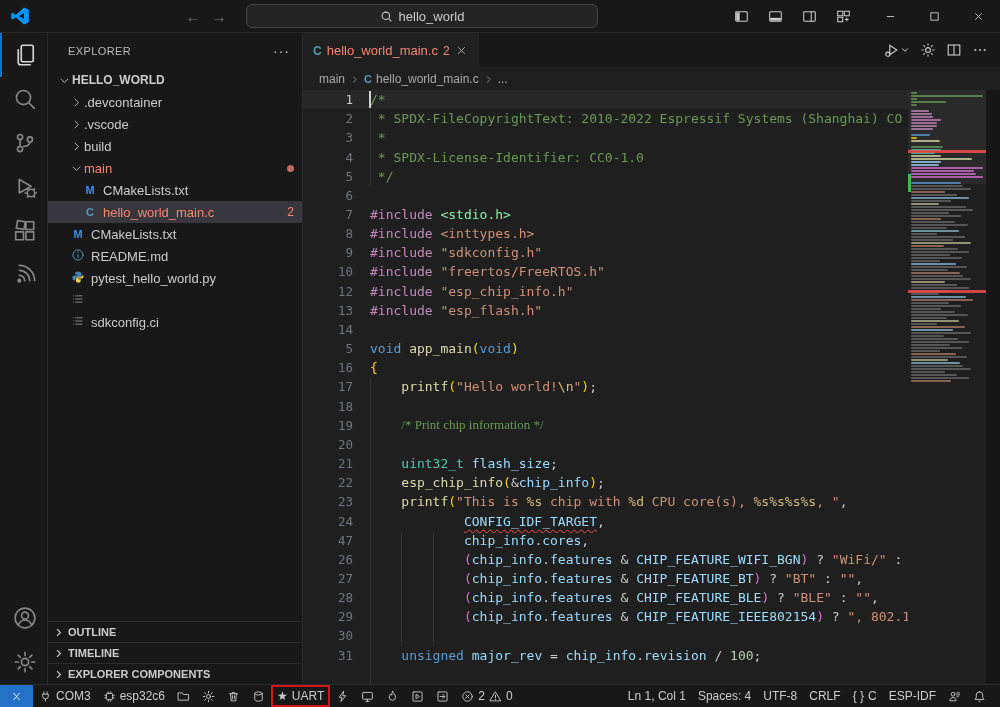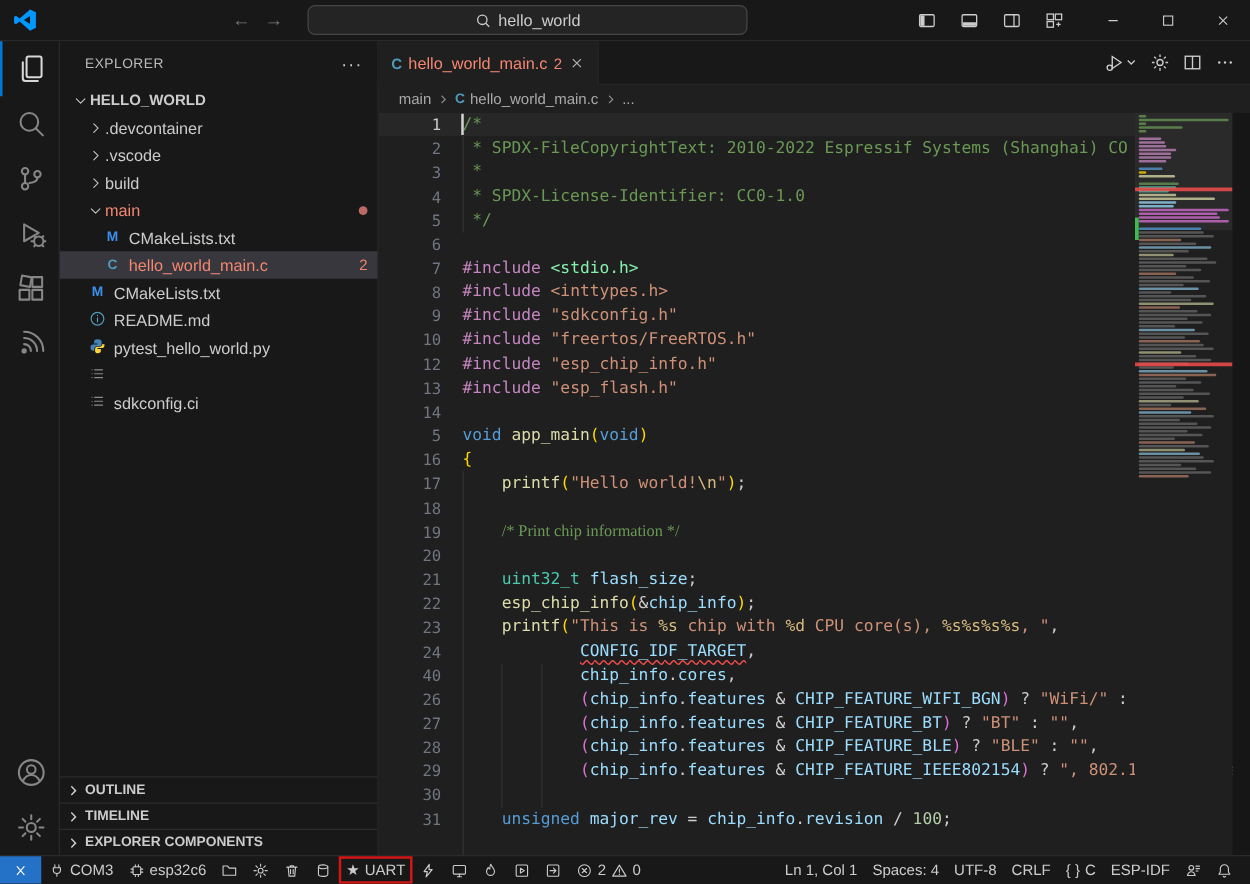--- a/index.html
+++ b/index.html
@@ -471,21 +471,21 @@
             <div class="cl"><span class="ln">5</span><span class="ct"><span style="color: rgb(86, 156, 214);">void</span><span style="color: rgb(204, 204, 204);"> </span><span style="color: rgb(220, 220, 170);">app_main</span><span style="color: rgb(255, 215, 0);">(</span><span style="color: rgb(86, 156, 214);">void</span><span style="color: rgb(255, 215, 0);">)</span></span></div>
             <div class="cl"><span class="ln">16</span><span class="ct"><span style="color: rgb(255, 215, 0);">{</span></span></div>
             <div class="cl"><span class="ln">17</span><span class="ct"><span style="color: rgb(204, 204, 204);">    </span><span style="color: rgb(220, 220, 170);">printf</span><span style="color: rgb(255, 215, 0);">(</span><span style="color: rgb(206, 145, 120);">"Hello world!</span><span style="color: rgb(215, 186, 125);">\n</span><span style="color: rgb(206, 145, 120);">"</span><span style="color: rgb(255, 215, 0);">)</span><span style="color: rgb(204, 204, 204);">;</span></span></div>
             <div class="cl"><span class="ln">18</span><span class="ct"></span></div>
             <div class="cl"><span class="ln">19</span><span class="ct"><span style="color: rgb(204, 204, 204);">    </span><span style="color: rgb(106, 153, 85); font-family: Liberation Serif, serif;">/* Print chip information */</span></span></div>
             <div class="cl"><span class="ln">20</span></div>
             <div class="cl"><span class="ln">21</span><span class="ct"><span style="color: rgb(204, 204, 204);">    </span><span style="color: rgb(78, 201, 176);">uint32_t</span><span style="color: rgb(204, 204, 204);"> </span><span style="color: rgb(156, 220, 254);">flash_size</span><span style="color: rgb(204, 204, 204);">;</span></span></div>
             <div class="cl"><span class="ln">22</span><span class="ct"><span style="color: rgb(204, 204, 204);">    </span><span style="color: rgb(220, 220, 170);">esp_chip_info</span><span style="color: rgb(255, 215, 0);">(</span><span style="color: rgb(204, 204, 204);">&amp;</span><span style="color: rgb(156, 220, 254);">chip_info</span><span style="color: rgb(255, 215, 0);">)</span><span style="color: rgb(204, 204, 204);">;</span></span></div>
             <div class="cl"><span class="ln">23</span><span class="ct"><span style="color: rgb(204, 204, 204);">    </span><span style="color: rgb(220, 220, 170);">printf</span><span style="color: rgb(255, 215, 0);">(</span><span style="color: rgb(206, 145, 120);">"This is </span><span style="color: rgb(215, 186, 125);">%s</span><span style="color: rgb(206, 145, 120);"> chip with </span><span style="color: rgb(215, 186, 125);">%d</span><span style="color: rgb(206, 145, 120);"> CPU core(s), </span><span style="color: rgb(215, 186, 125);">%s%s%s%s</span><span style="color: rgb(206, 145, 120);">, "</span><span style="color: rgb(204, 204, 204);">,</span></span></div>
             <div class="cl"><span class="ln">24</span><span class="ct"><span style="color: rgb(204, 204, 204);">            </span><span class="sq" style="color: rgb(156, 220, 254);">CONFIG_IDF_TARGET</span><span style="color: rgb(204, 204, 204);">,</span></span></div>
-            <div class="cl"><span class="ln">40</span><span class="ct"><span style="color: rgb(204, 204, 204);">            </span><span style="color: rgb(156, 220, 254);">chip_info</span><span style="color: rgb(204, 204, 204);">.</span><span style="color: rgb(156, 220, 254);">cores</span><span style="color: rgb(204, 204, 204);">,</span></span></div>
+            <div class="cl"><span class="ln">47</span><span class="ct"><span style="color: rgb(204, 204, 204);">            </span><span style="color: rgb(156, 220, 254);">chip_info</span><span style="color: rgb(204, 204, 204);">.</span><span style="color: rgb(156, 220, 254);">cores</span><span style="color: rgb(204, 204, 204);">,</span></span></div>
             <div class="cl"><span class="ln">26</span><span class="ct"><span style="color: rgb(204, 204, 204);">            </span><span style="color: rgb(218, 112, 214);">(</span><span style="color: rgb(156, 220, 254);">chip_info</span><span style="color: rgb(204, 204, 204);">.</span><span style="color: rgb(156, 220, 254);">features</span><span style="color: rgb(204, 204, 204);"> &amp; </span><span style="color: rgb(156, 220, 254);">CHIP_FEATURE_WIFI_BGN</span><span style="color: rgb(218, 112, 214);">)</span><span style="color: rgb(204, 204, 204);"> ? </span><span style="color: rgb(206, 145, 120);">"WiFi/"</span><span style="color: rgb(204, 204, 204);"> : </span><span style="color: rgb(206, 145, 120);">""</span><span style="color: rgb(204, 204, 204);">,</span></span></div>
             <div class="cl"><span class="ln">27</span><span class="ct"><span style="color: rgb(204, 204, 204);">            </span><span style="color: rgb(218, 112, 214);">(</span><span style="color: rgb(156, 220, 254);">chip_info</span><span style="color: rgb(204, 204, 204);">.</span><span style="color: rgb(156, 220, 254);">features</span><span style="color: rgb(204, 204, 204);"> &amp; </span><span style="color: rgb(156, 220, 254);">CHIP_FEATURE_BT</span><span style="color: rgb(218, 112, 214);">)</span><span style="color: rgb(204, 204, 204);"> ? </span><span style="color: rgb(206, 145, 120);">"BT"</span><span style="color: rgb(204, 204, 204);"> : </span><span style="color: rgb(206, 145, 120);">""</span><span style="color: rgb(204, 204, 204);">,</span></span></div>
             <div class="cl"><span class="ln">28</span><span class="ct"><span style="color: rgb(204, 204, 204);">            </span><span style="color: rgb(218, 112, 214);">(</span><span style="color: rgb(156, 220, 254);">chip_info</span><span style="color: rgb(204, 204, 204);">.</span><span style="color: rgb(156, 220, 254);">features</span><span style="color: rgb(204, 204, 204);"> &amp; </span><span style="color: rgb(156, 220, 254);">CHIP_FEATURE_BLE</span><span style="color: rgb(218, 112, 214);">)</span><span style="color: rgb(204, 204, 204);"> ? </span><span style="color: rgb(206, 145, 120);">"BLE"</span><span style="color: rgb(204, 204, 204);"> : </span><span style="color: rgb(206, 145, 120);">""</span><span style="color: rgb(204, 204, 204);">,</span></span></div>
             <div class="cl"><span class="ln">29</span><span class="ct"><span style="color: rgb(204, 204, 204);">            </span><span style="color: rgb(218, 112, 214);">(</span><span style="color: rgb(156, 220, 254);">chip_info</span><span style="color: rgb(204, 204, 204);">.</span><span style="color: rgb(156, 220, 254);">features</span><span style="color: rgb(204, 204, 204);"> &amp; </span><span style="color: rgb(156, 220, 254);">CHIP_FEATURE_IEEE802154</span><span style="color: rgb(218, 112, 214);">)</span><span style="color: rgb(204, 204, 204);"> ? </span><span style="color: rgb(206, 145, 120);">", 802.15.4 (Zigbee/Thread)"</span></span></div>
             <div class="cl"><span class="ln">30</span><span class="ct"></span></div>
             <div class="cl"><span class="ln">31</span><span class="ct"><span style="color: rgb(204, 204, 204);">    </span><span style="color: rgb(86, 156, 214);">unsigned</span><span style="color: rgb(204, 204, 204);"> </span><span style="color: rgb(156, 220, 254);">major_rev</span><span style="color: rgb(204, 204, 204);"> = </span><span style="color: rgb(156, 220, 254);">chip_info</span><span style="color: rgb(204, 204, 204);">.</span><span style="color: rgb(156, 220, 254);">revision</span><span style="color: rgb(204, 204, 204);"> / </span><span style="color: rgb(181, 206, 168);">100</span><span style="color: rgb(204, 204, 204);">;</span></span></div>
             <div class="guide" style="left: 67px; top: 19.16px; height: 76.64px;"></div>
             <div class="guide" style="left: 67px; top: 287.4px; height: 306.56px;"></div>
             <div class="guide" style="left: 98.3px; top: 440.68px; height: 114.96px;"></div>
             <div class="guide" style="left: 129.6px; top: 440.68px; height: 114.96px;"></div>

